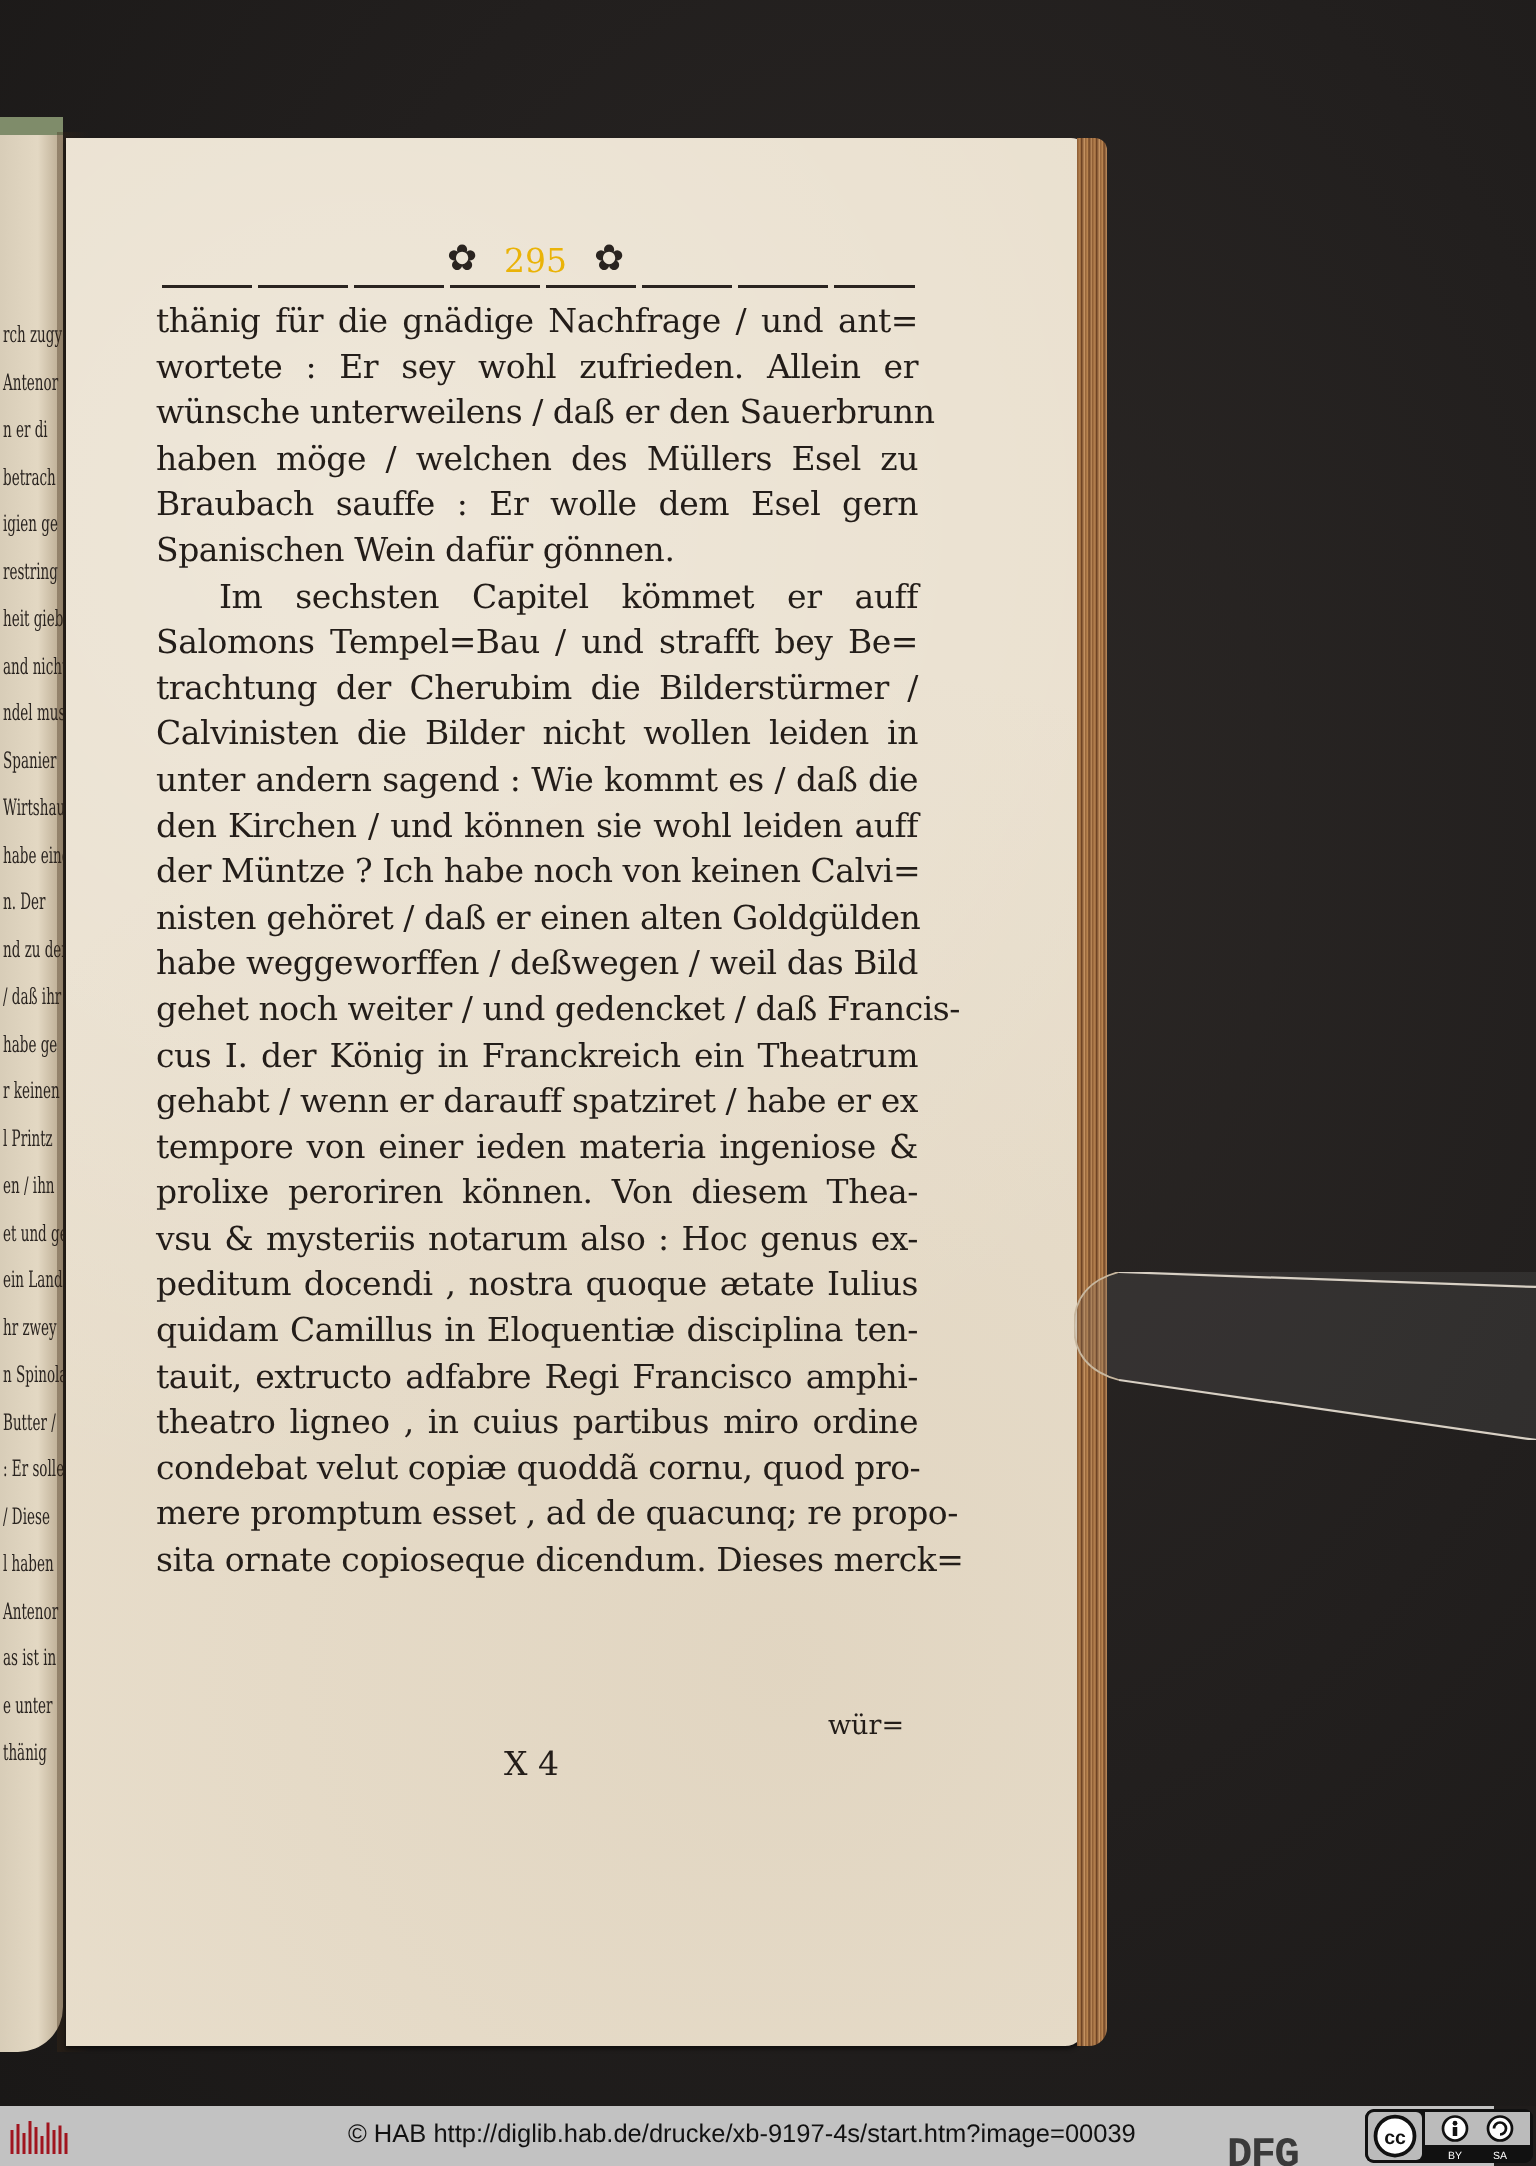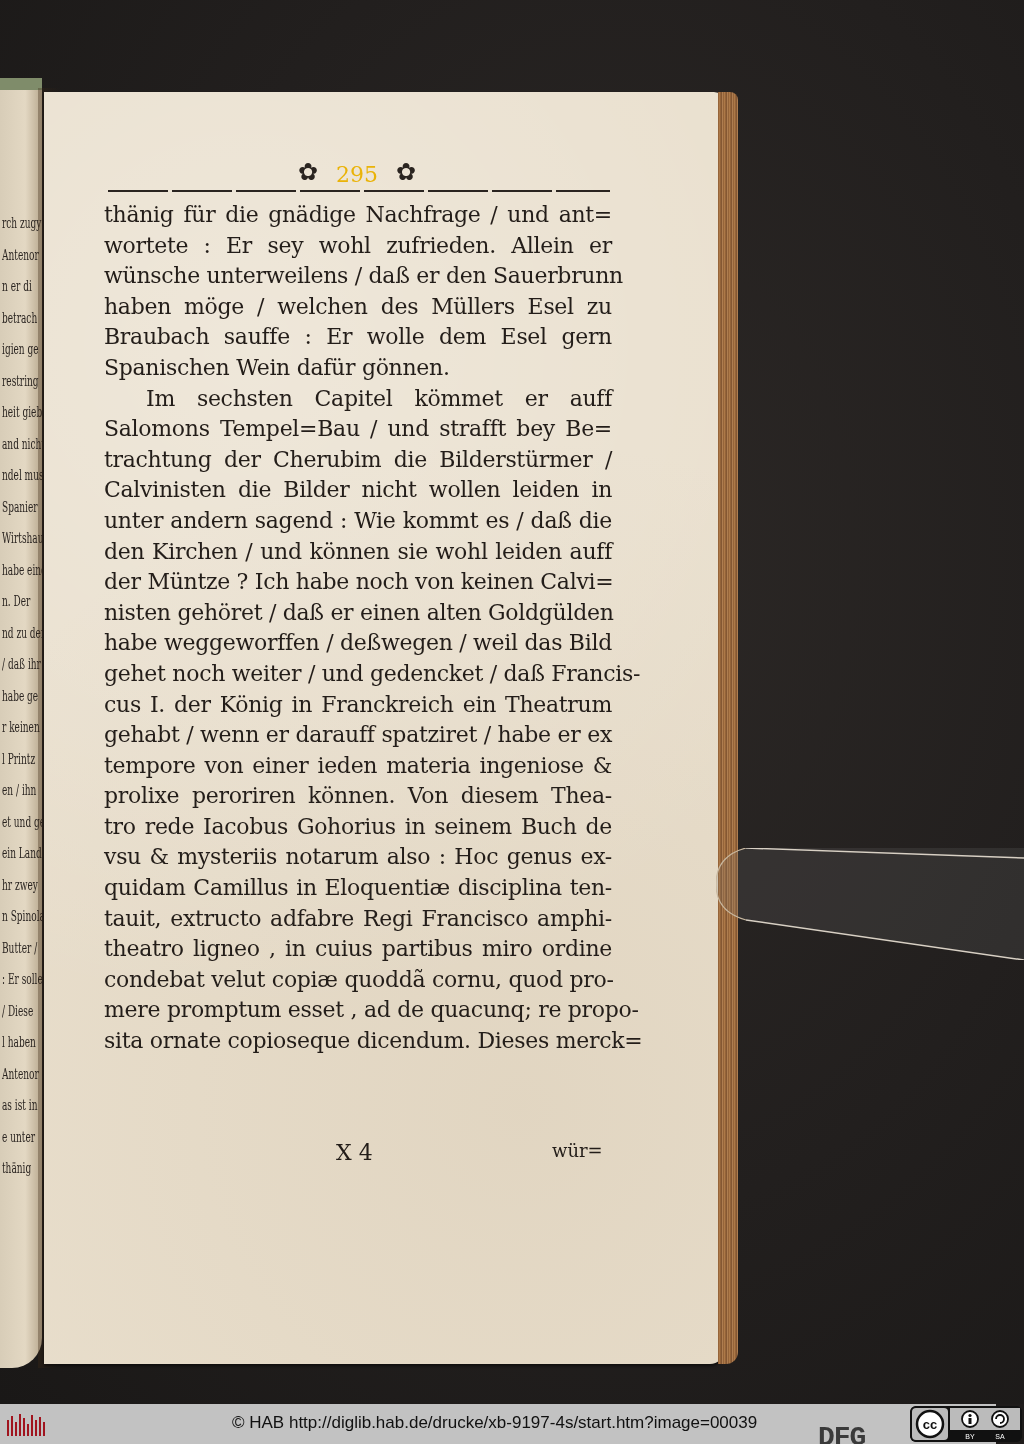--- a/index.html
+++ b/index.html
@@ -67,21 +67,21 @@
   .line {
     height:30.6px; line-height:30.6px; font-size:22px;
     white-space:nowrap; text-align:justify; text-align-last:justify;
     letter-spacing:-0.3px;
   }
   .line.indent { padding-left:42px; }
   .line.last { text-align-last:left; }
   .sig {
     position:absolute; top:1140px; font-size:22px; color:#231d19;
   }
-  .sig.mark { left:336px; }
+  .sig.mark { left:336px;margin-top:24px; }
   .sig.catch { left:552px; font-size:18px; }
   .glass {
     position:absolute; left:716px; top:848px; width:308px; height:112px;
   }
   .footer {
     position:absolute; left:0; top:1404px; width:996px; height:40px;
     background:#c2c2c2;
     font-family:"Liberation Sans", sans-serif;
   }
   .footer .logo {
@@ -166,22 +166,22 @@
     <div class="line">unter andern sagend : Wie kommt es / daß die</div>
     <div class="line">den Kirchen / und können sie wohl leiden auff</div>
     <div class="line">der Müntze ? Ich habe noch von keinen Calvi=</div>
     <div class="line">nisten gehöret / daß er einen alten Goldgülden</div>
     <div class="line">habe weggeworffen / deßwegen / weil das Bild</div>
     <div class="line">gehet noch weiter / und gedencket / daß Francis-</div>
     <div class="line">cus I. der König in Franckreich ein Theatrum</div>
     <div class="line">gehabt / wenn er darauff spatziret / habe er ex</div>
     <div class="line">tempore von einer ieden materia ingeniose &amp;</div>
     <div class="line">prolixe peroriren können.   Von diesem Thea-</div>
-    <div class="line">tro rede Iacobus Gohorius in seinem Buch de</div>
     <div class="line">vsu &amp; mysteriis notarum also : Hoc genus ex-</div>
+    <div class="line">peditum docendi , nostra quoque ætate Iulius</div>
     <div class="line">quidam Camillus in Eloquentiæ disciplina ten-</div>
     <div class="line">tauit, extructo adfabre Regi Francisco amphi-</div>
     <div class="line">theatro ligneo , in cuius partibus miro ordine</div>
     <div class="line">condebat velut copiæ quoddã cornu, quod pro-</div>
     <div class="line">mere promptum esset , ad de quacunq; re propo-</div>
     <div class="line">sita ornate copioseque dicendum. Dieses merck=</div>
   </div>
 
 <span class="sig mark">X 4</span>
 <span class="sig catch">wür=</span>

